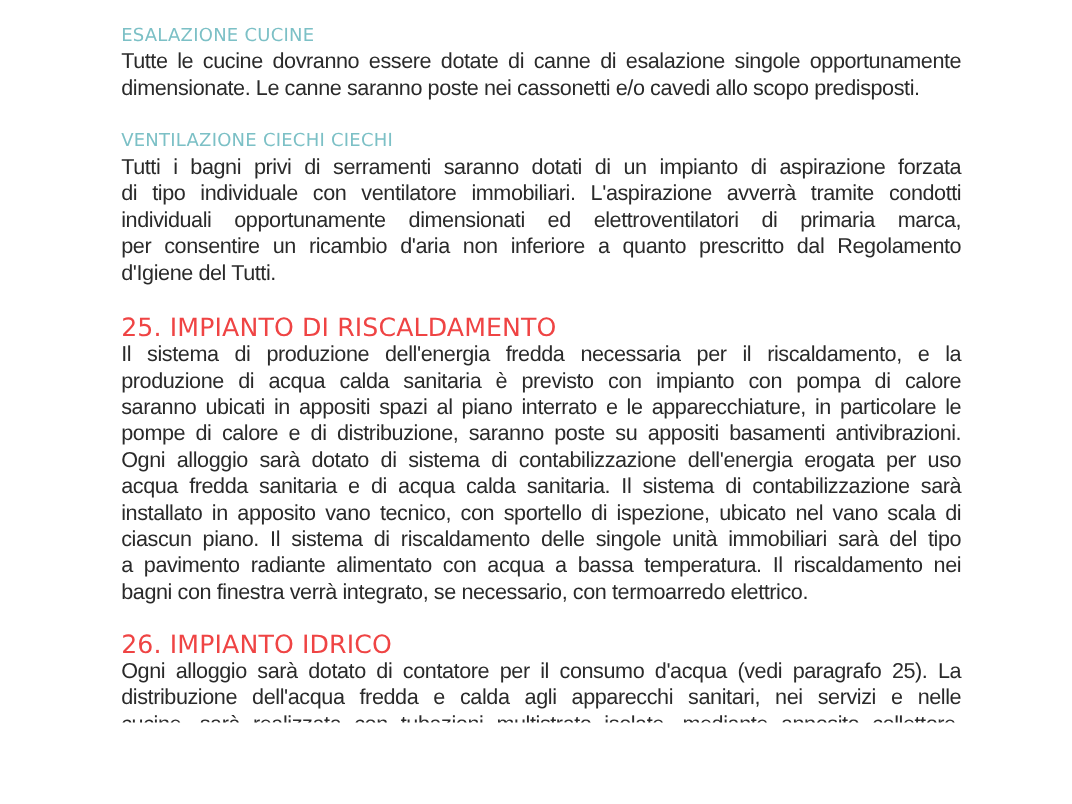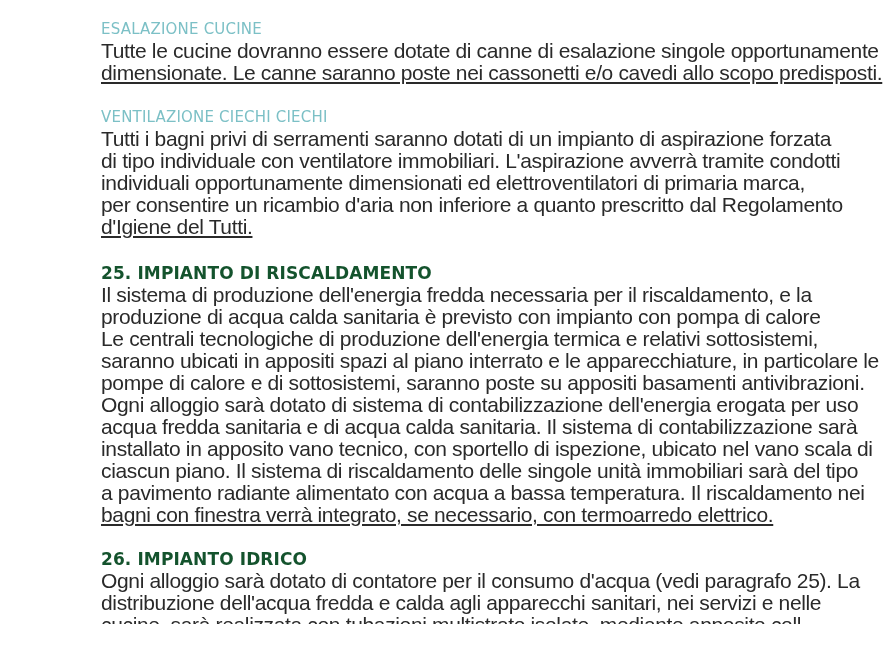--- a/index.html
+++ b/index.html
@@ -26,41 +26,40 @@
       font-family: "DejaVu Sans", sans-serif;
       font-size: 15px;
       color: #7cc0c6;
       letter-spacing: 0.2px;
       line-height: 22px;
       height: 22px;
       white-space: nowrap;
     }
     .h-dark {
       font-family: "DejaVu Sans", sans-serif;
-      font-size: 17px;
-      color: #14532d;
-      font-weight: bold;
+      font-size: 21px;
+      color: #ef4444;
+      font-weight: normal;
       line-height: 22px;
       height: 22px;
       letter-spacing: 0.1px;
       white-space: nowrap;
     }
     .line {
-      font-size: 21px;
+      font-size: 18px;
       line-height: 22px;
       height: 22px;
       white-space: nowrap;
       text-align: justify;
       text-align-last: justify;
       letter-spacing: -0.35px;
       overflow: visible;
     }
     .line.last {
       text-align-last: left;
-      text-decoration: underline;
     }
     .gap-s { height: 22px; }
     .gap-m { height: 24px; }
     .cut {
       height: 10px;
       overflow: hidden;
     }
   </style>
 </head>
 <body>
@@ -83,23 +82,22 @@
     <div class="line">per consentire un ricambio d'aria non inferiore a quanto prescritto dal Regolamento</div>
     <div class="line last">d'Igiene del Tutti.</div>
   </div>
 
   <div class="gap-m"></div>
 
   <div class="section">
     <div class="h-dark">25. IMPIANTO DI RISCALDAMENTO</div>
     <div class="line">Il sistema di produzione dell'energia fredda necessaria per il riscaldamento, e la</div>
     <div class="line">produzione di acqua calda sanitaria è previsto con impianto con pompa di calore</div>
-    <div class="line">Le centrali tecnologiche di produzione dell'energia termica e relativi sottosistemi,</div>
     <div class="line">saranno ubicati in appositi spazi al piano interrato e le apparecchiature, in particolare le</div>
-    <div class="line">pompe di calore e di sottosistemi, saranno poste su appositi basamenti antivibrazioni.</div>
+    <div class="line">pompe di calore e di distribuzione, saranno poste su appositi basamenti antivibrazioni.</div>
     <div class="line">Ogni alloggio sarà dotato di sistema di contabilizzazione dell'energia erogata per uso</div>
     <div class="line">acqua fredda sanitaria e di acqua calda sanitaria. Il sistema di contabilizzazione sarà</div>
     <div class="line">installato in apposito vano tecnico, con sportello di ispezione, ubicato nel vano scala di</div>
     <div class="line">ciascun piano. Il sistema di riscaldamento delle singole unità immobiliari sarà del tipo</div>
     <div class="line">a pavimento radiante alimentato con acqua a bassa temperatura. Il riscaldamento nei</div>
     <div class="line last">bagni con finestra verrà integrato, se necessario, con termoarredo elettrico.</div>
   </div>
 
   <div class="gap-s"></div>
 

